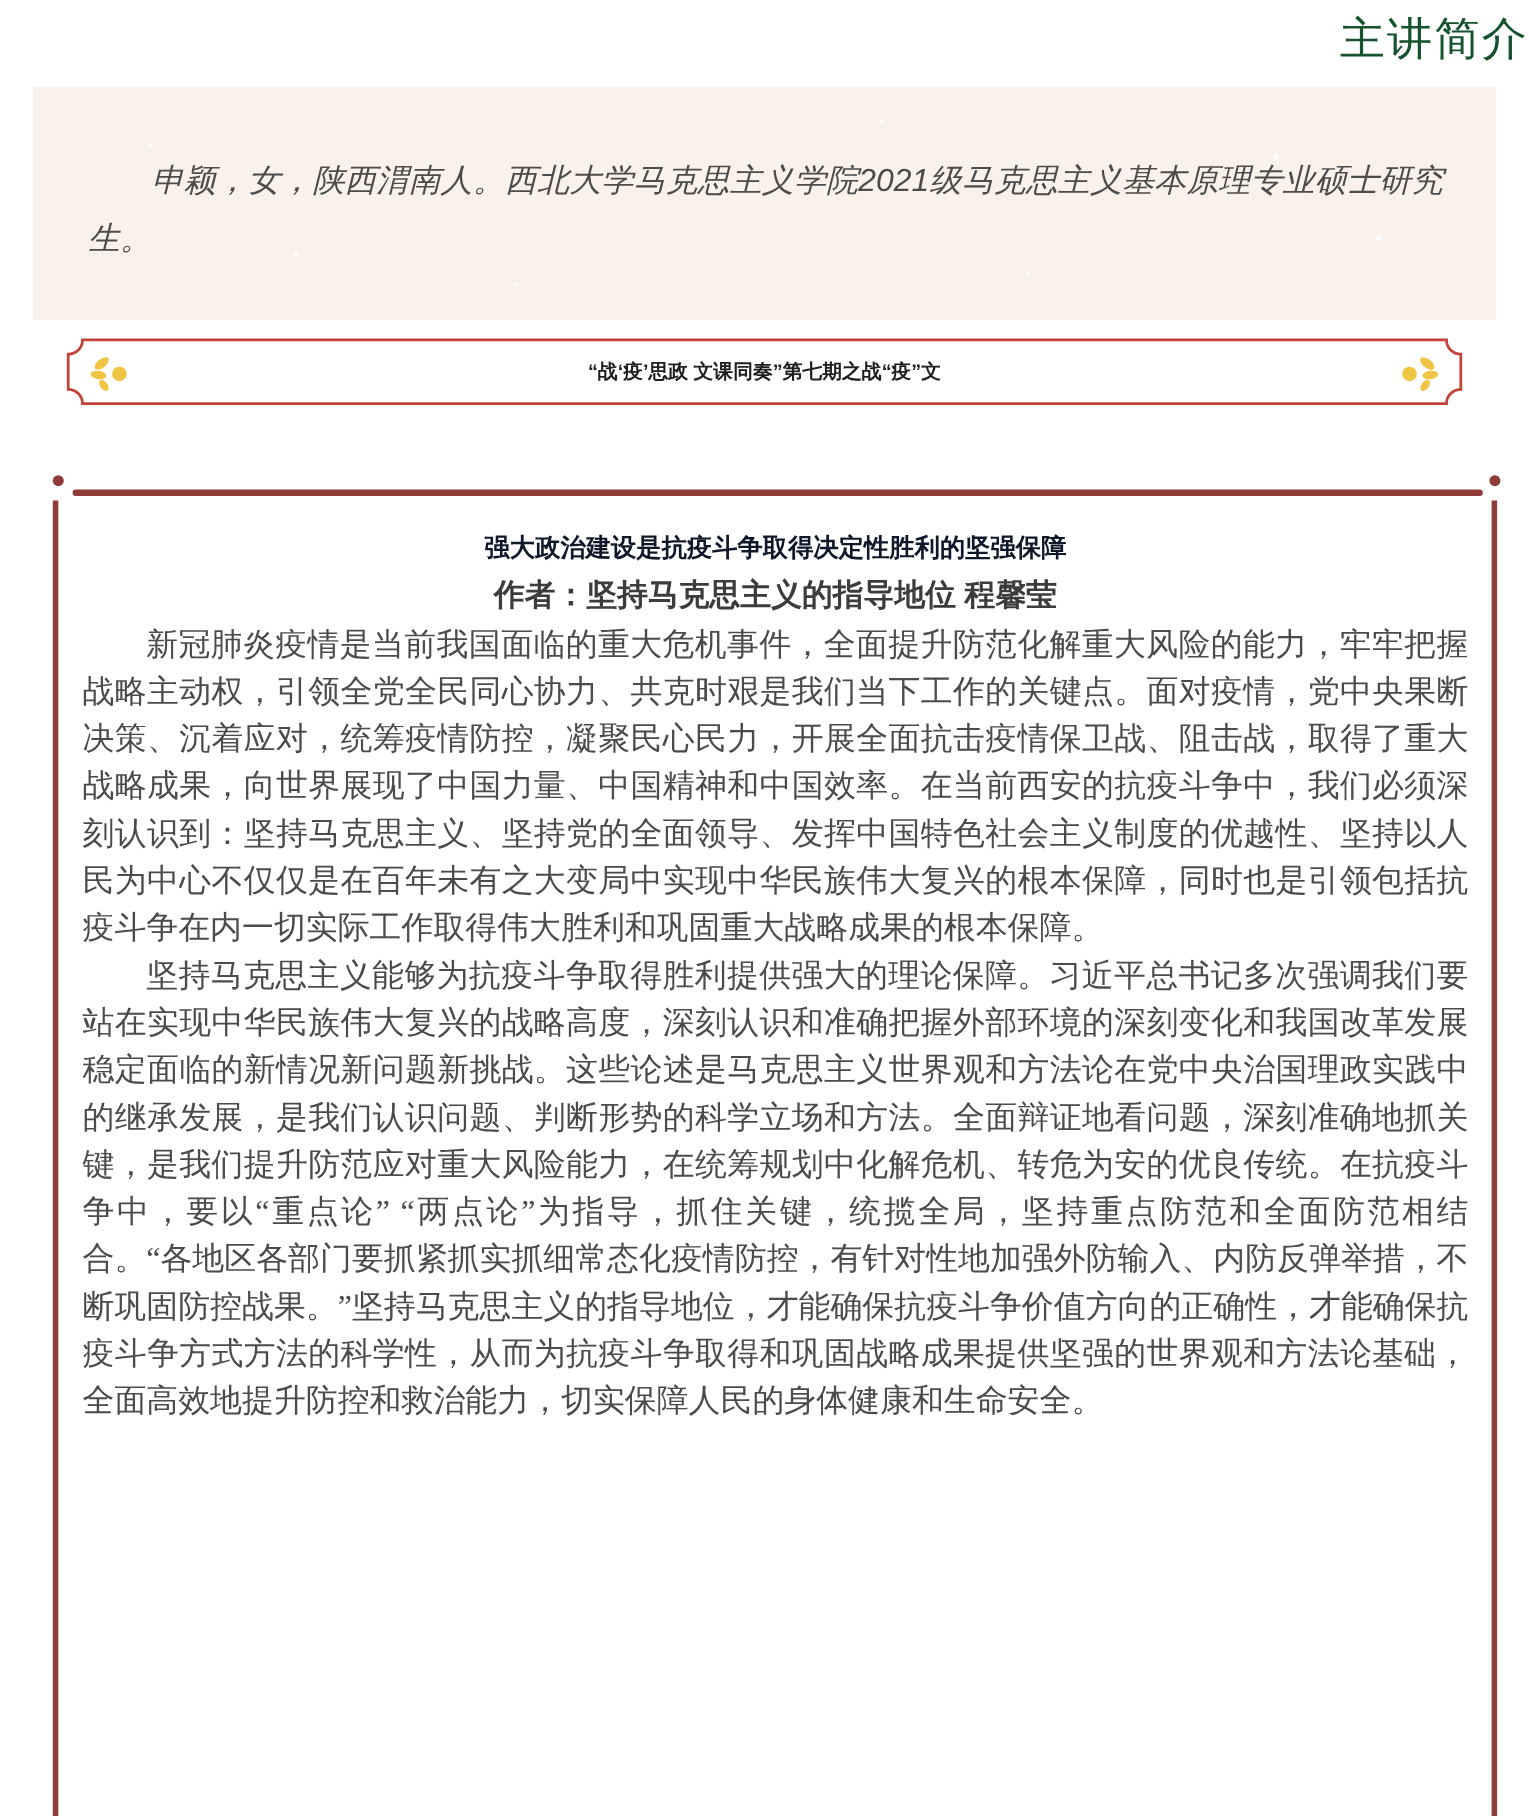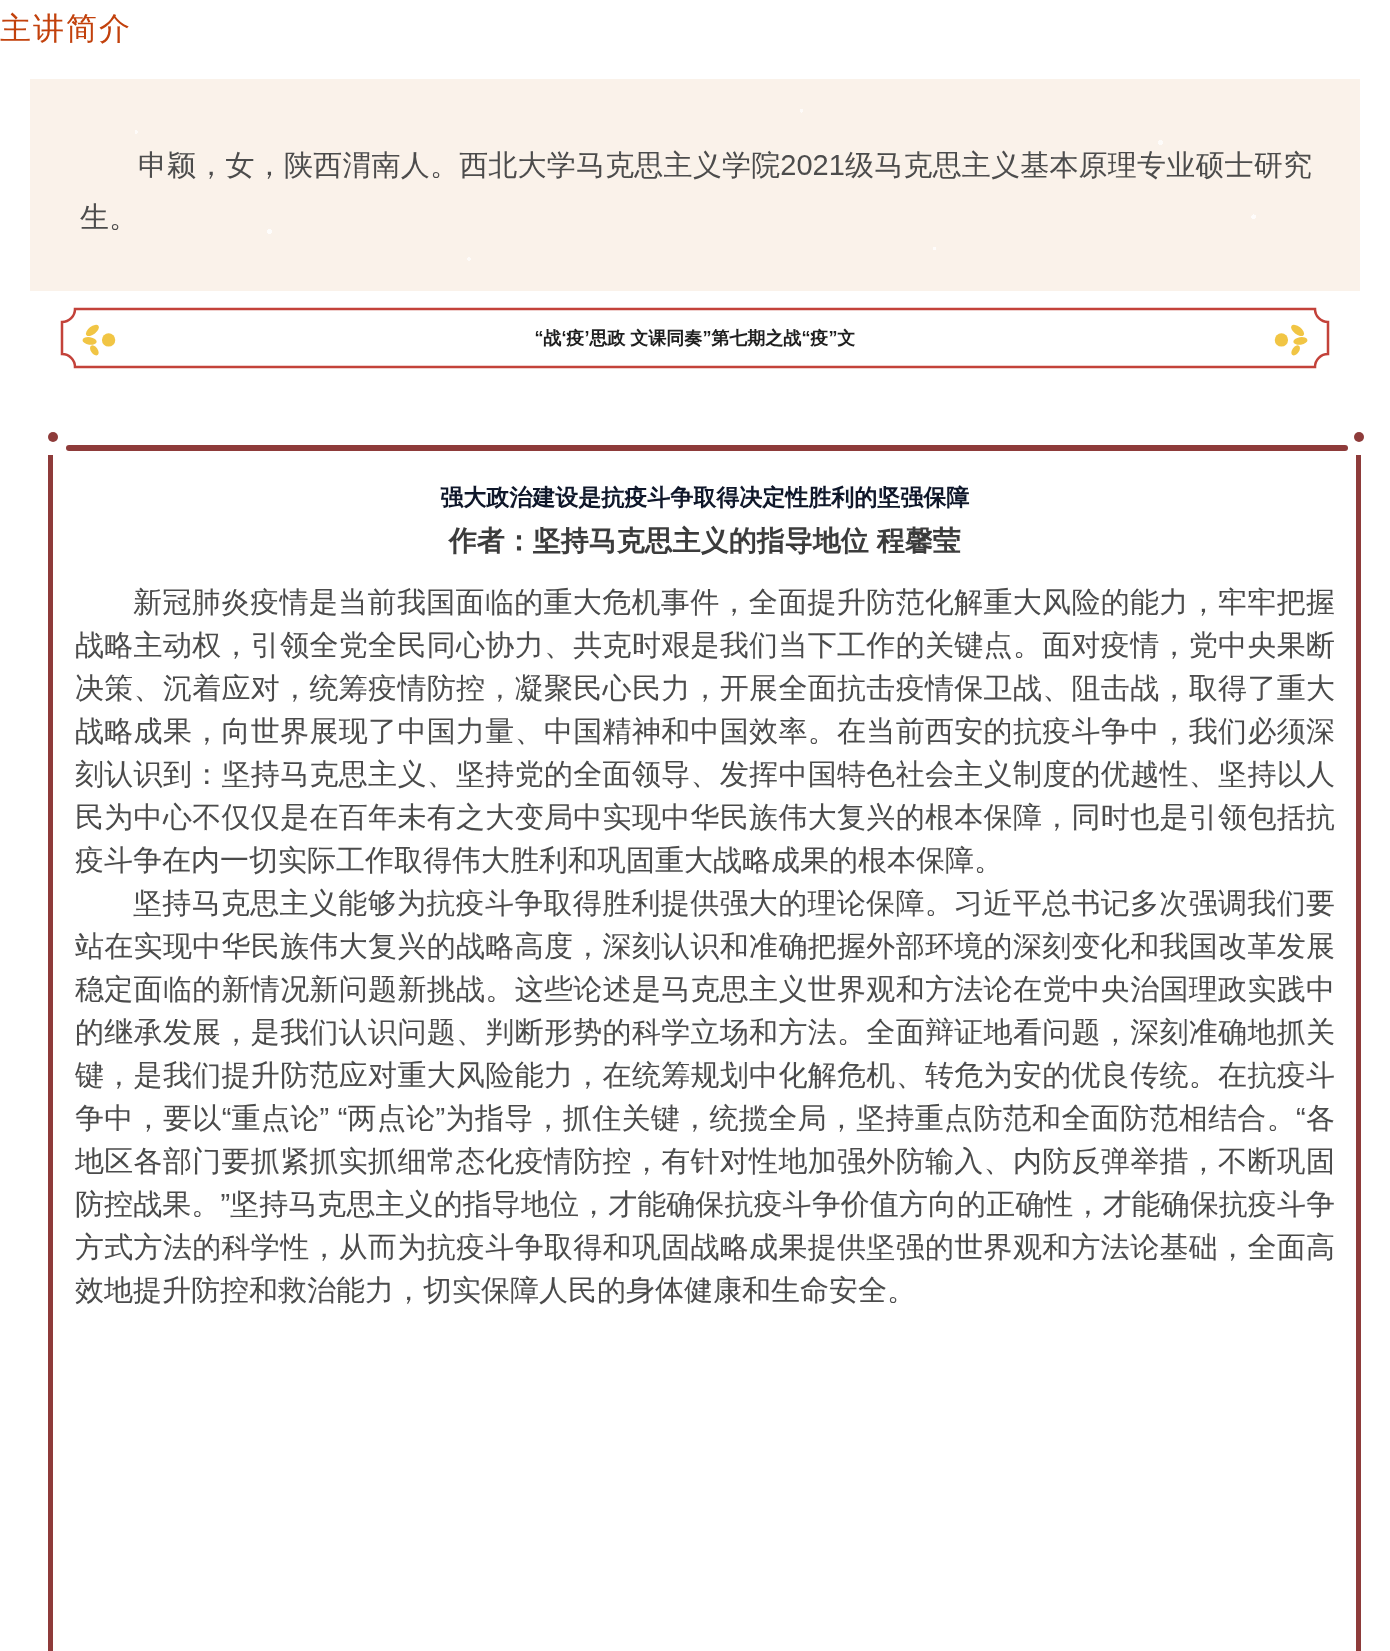--- a/index.html
+++ b/index.html
@@ -9,23 +9,23 @@
     height: 1651px;
     position: relative;
     overflow: hidden;
     font-family: "Liberation Sans", "DejaVu Sans", sans-serif;
   }
 
   
   .section-title {
     position: absolute;
     top: 8px; left: 0; width: 100%;
-    text-align: left;
-    font-size: 31px;
-    color: #c2410c;
+    text-align: right;
+    font-size: 41px;
+    color: #14532d;
     letter-spacing: 2px;
   }
 
   
   .intro-box {
     position: absolute;
     left: 30px; top: 79px;
     width: 1330px; height: 212px;
     background-color: #faf2ea;
     background-image:
@@ -38,20 +38,21 @@
       radial-gradient(circle 3px at 33% 85%, rgba(255,255,255,.7) 60%, transparent 62%),
       radial-gradient(circle 3px at 58% 15%, rgba(255,255,255,.7) 60%, transparent 62%);
     padding: 60px 48px 0 50px;
   }
   .intro-box p {
     font-size: 29px;
     line-height: 52px;
     color: #4c4c4c;
     text-indent: 2em;
     text-align: justify;
+    font-style: italic;
   }
 
   
   .banner {
     position: absolute;
     left: 59px; top: 306px;
     width: 1272px; height: 64px;
   }
   .banner svg.banner-frame { position: absolute; inset: 0; }
   .banner .banner-title {
@@ -94,21 +95,21 @@
     font-size: 23px; font-weight: 700;
     line-height: 42px;
     color: #0f172a;
   }
   .article-byline {
     text-align: center;
     font-size: 28px; font-weight: 700;
     line-height: 45px;
     color: #3c3c3c;
   }
-  .article-body { margin-top: 18px; }
+  .article-body { margin-top: 2px; font-family: Liberation Serif, serif; }
   .article-body p {
     font-size: 29px;
     line-height: 43px;
     color: #4b4b4b;
     text-align: justify;
     text-indent: 2em;
   }
 </style>
 </head>
 <body>

